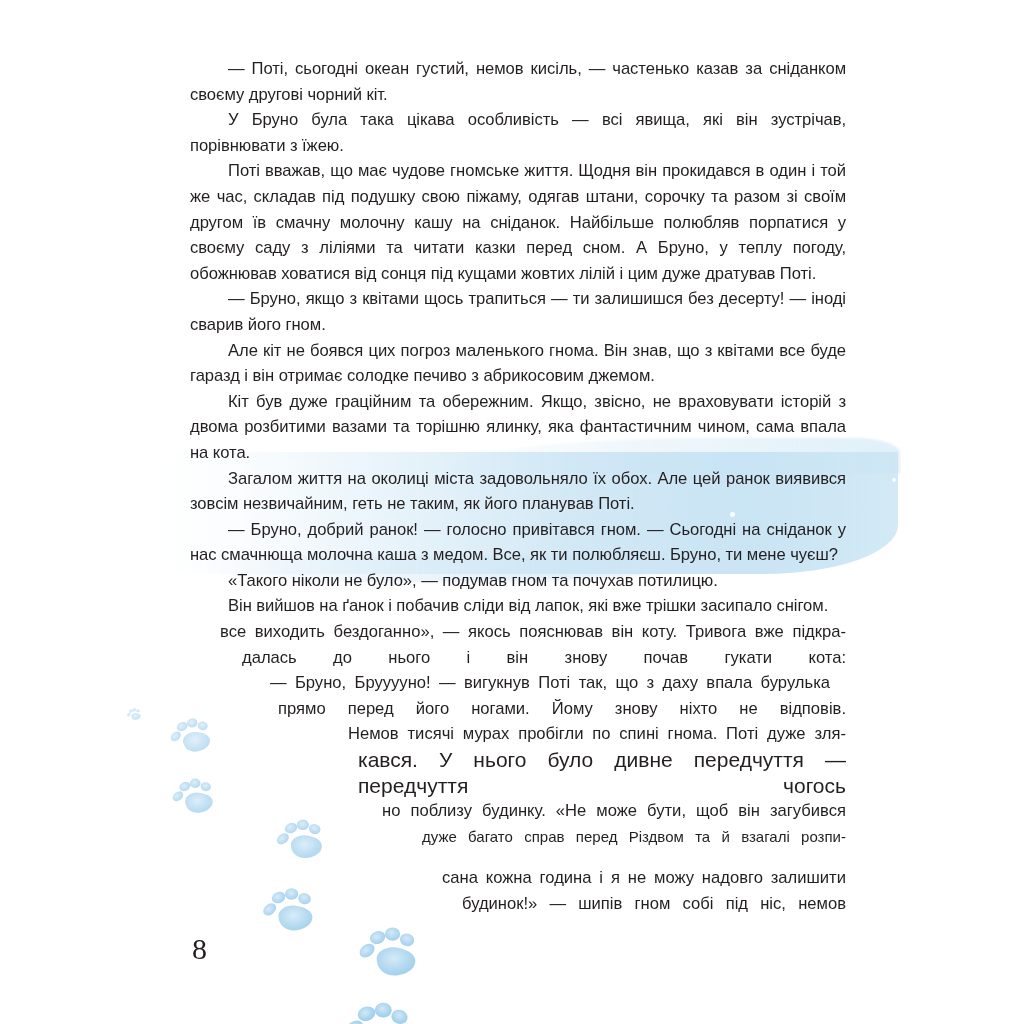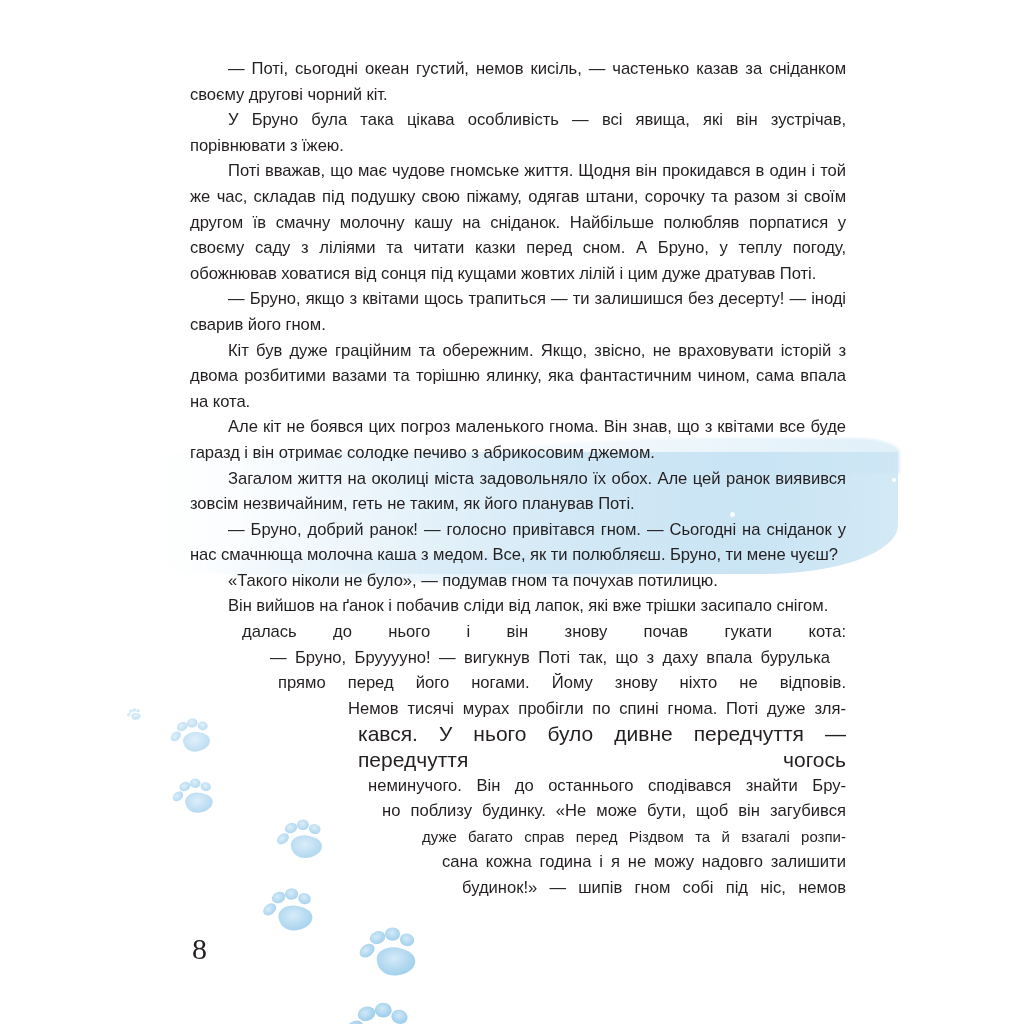--- a/index.html
+++ b/index.html
@@ -128,37 +128,37 @@
   <div class="wash wash-main"></div>
   <div class="wash wash-low"></div>
   <div class="wash wash-spark" style="left:730px; top:512px;"></div>
   <div class="wash wash-spark" style="left:892px; top:478px; width:4px; height:4px;"></div>
 
   <div id="textcol">
     <p class="para">— Поті, сьогодні океан густий, немов кисіль, — частенько казав за сніданком своєму другові чорний кіт.</p>
     <p class="para">У Бруно була така цікава особливість — всі явища, які він зустрічав, порівнювати з їжею.</p>
     <p class="para">Поті вважав, що має чудове гномське життя. Щодня він прокидався в один і той же час, складав під подушку свою піжаму, одягав штани, сорочку та разом зі своїм другом їв смачну молочну кашу на сніданок. Найбільше полюбляв порпатися у своєму саду з ліліями та читати казки перед сном. А Бруно, у теплу погоду, обожнював ховатися від сонця під кущами жовтих лілій і цим дуже дратував Поті.</p>
     <p class="para">— Бруно, якщо з квітами щось трапиться — ти залишишся без десерту! — іноді сварив його гном.</p>
+    <p class="para">Але кіт не боявся цих погроз маленького гнома. Він знав, що з квітами все буде гаразд і він отримає солодке печиво з абрикосовим джемом.</p>
     <p class="para">Кіт був дуже граційним та обережним. Якщо, звісно, не враховувати історій з двома розбитими вазами та торішню ялинку, яка фантастичним чином, сама впала на кота.</p>
-    <p class="para">Але кіт не боявся цих погроз маленького гнома. Він знав, що з квітами все буде гаразд і він отримає солодке печиво з абрикосовим джемом.</p>
     <p class="para">Загалом життя на околиці міста задовольняло їх обох. Але цей ранок виявився зовсім незвичайним, геть не таким, як його планував Поті.</p>
     <p class="para">— Бруно, добрий ранок! — голосно привітався гном. — Сьогодні на сніданок у нас смачнюща молочна каша з медом. Все, як ти полюбляєш. Бруно, ти мене чуєш?</p>
     <p class="para">«Такого ніколи не було», — подумав гном та почухав потилицю.</p>
     <p class="para">Він вийшов на ґанок і побачив сліди від лапок, які вже трішки засипало снігом.</p>
 
     <div id="staircase">
+        <div class="stair-line" style="margin-left: 30px; width: 626px; font-size: 16.6px; line-height: 25.6px;">все виходить бездоганно», — якось пояснював він коту. Тривога вже підкра-</div>
         <div class="stair-line" style="margin-left: 52px; width: 604px; font-size: 16.6px; line-height: 25.6px;">далась до нього і він знову почав гукати кота:</div>
         <div class="stair-line" style="margin-left: 80px; width: 560px; font-size: 16.6px; line-height: 25.6px;">— Бруно, Брууууно! — вигукнув Поті так, що з даху впала бурулька</div>
         <div class="stair-line" style="margin-left: 88px; width: 568px; font-size: 16.6px; line-height: 25.6px;">прямо перед його ногами. Йому знову ніхто не відповів.</div>
         <div class="stair-line" style="margin-left: 158px; width: 498px; font-size: 16.6px; line-height: 25.6px;">Немов тисячі мурах пробігли по спині гнома. Поті дуже зля-</div>
         <div class="stair-line" style="margin-left: 168px; width: 488px; font-size: 21px; line-height: 25.6px;">кався. У нього було дивне передчуття — передчуття чогось</div>
-        <div class="stair-line" style="margin-left: 178px; width: 478px; font-size: 16.6px; line-height: 25.6px;">неминучого. Він до останнього сподівався знайти Бру-</div>
         <div class="stair-line" style="margin-left: 192px; width: 464px; font-size: 16.6px; line-height: 25.6px;">но поблизу будинку. «Не може бути, щоб він загубився</div>
         <div class="stair-line" style="margin-left: 232px; width: 424px; font-size: 15px; line-height: 25.6px;">дуже багато справ перед Різдвом та й взагалі розпи-</div>
-        <div class="stair-line" style="margin-left: 252px; width: 404px; font-size: 16.6px; line-height: 25.6px;">сана кожна година і я не можу надовго залишити</div>
+        <div class="stair-line" style="margin-left: 252px; width: 404px; font-size: 16.6px; line-height: 25.6px; margin-top: 16px;">сана кожна година і я не можу надовго залишити</div>
         <div class="stair-line" style="margin-left: 272px; width: 384px; font-size: 16.6px; line-height: 25.6px;">будинок!» — шипів гном собі під ніс, немов</div>
       </div>
   </div>
 
   <div id="pawtrail">
       <div class="paw" style="left: 126px; top: 706px; width: 16px; height: 16px; opacity: 0.55; transform: rotate(-14deg);">
       <svg viewBox="0 0 100 100" xmlns="http://www.w3.org/2000/svg">
         <defs>
           <radialGradient id="g0" cx="45%" cy="40%" r="70%">
             <stop offset="0%" stop-color="#cfe8f8"></stop>

